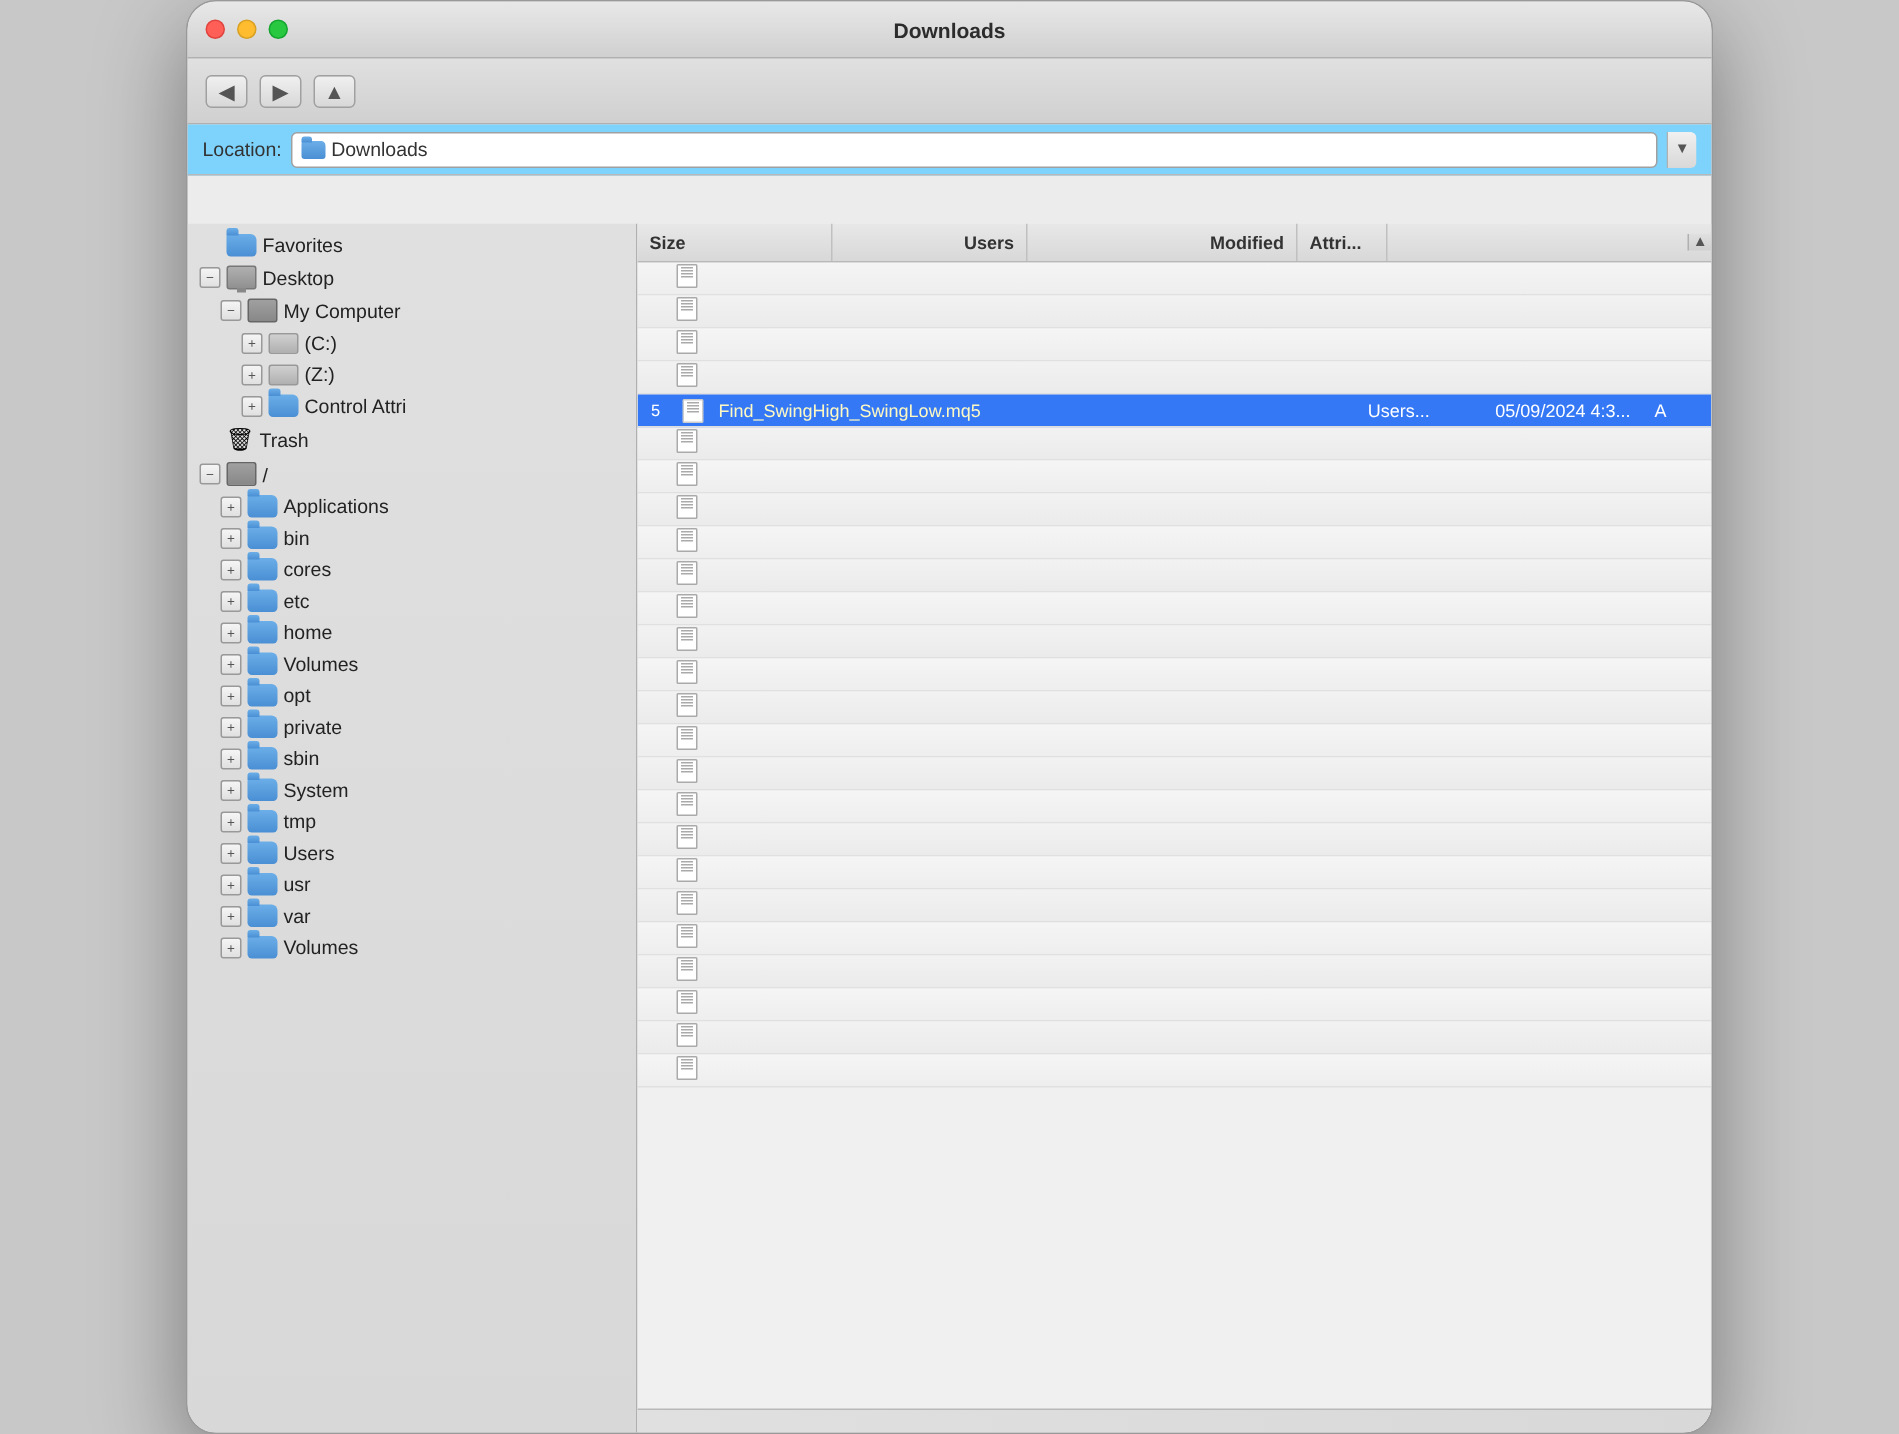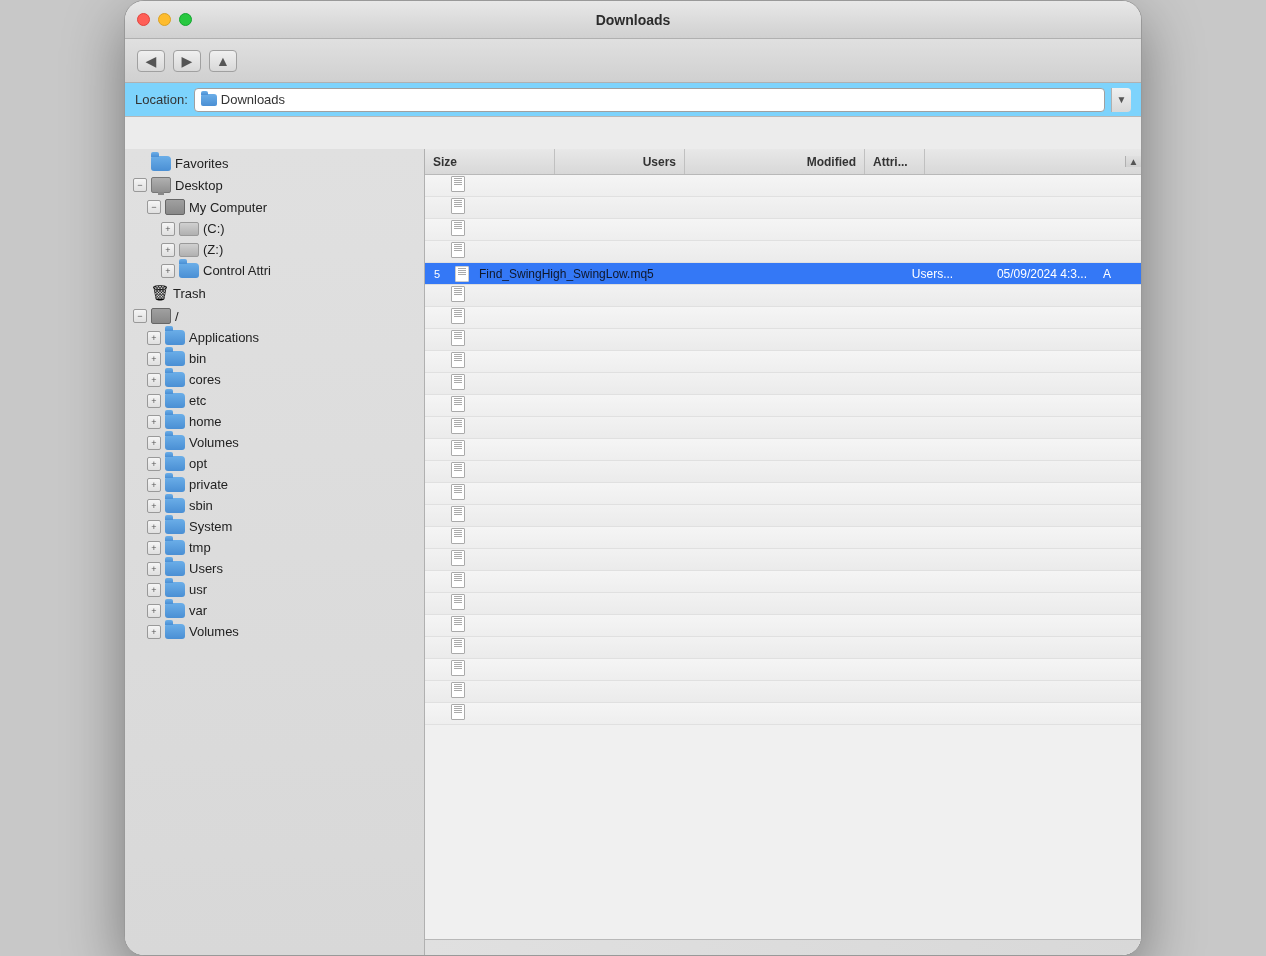--- a/index.html
+++ b/index.html
@@ -426,21 +426,21 @@
       align-items: center;
       gap: 4px;
       width: 415px;
       padding-left: 4px;
       padding-right: 4px;
       flex-shrink: 0;
     }
 
     .file-name-selected {
       background: #3478f6;
-      color: #0f172a;
+      color: #fef9c3;
       padding: 1px 4px;
       border-radius: 2px;
       font-size: 12px;
     }
     .cell-type { width: 130px; text-align: right; padding-right: 8px; }
     .cell-modified { width: 180px; text-align: right; padding-right: 8px; }
     .cell-attri { width: 60px; padding-left: 8px; }
 
     .empty-row {
       display: flex;

